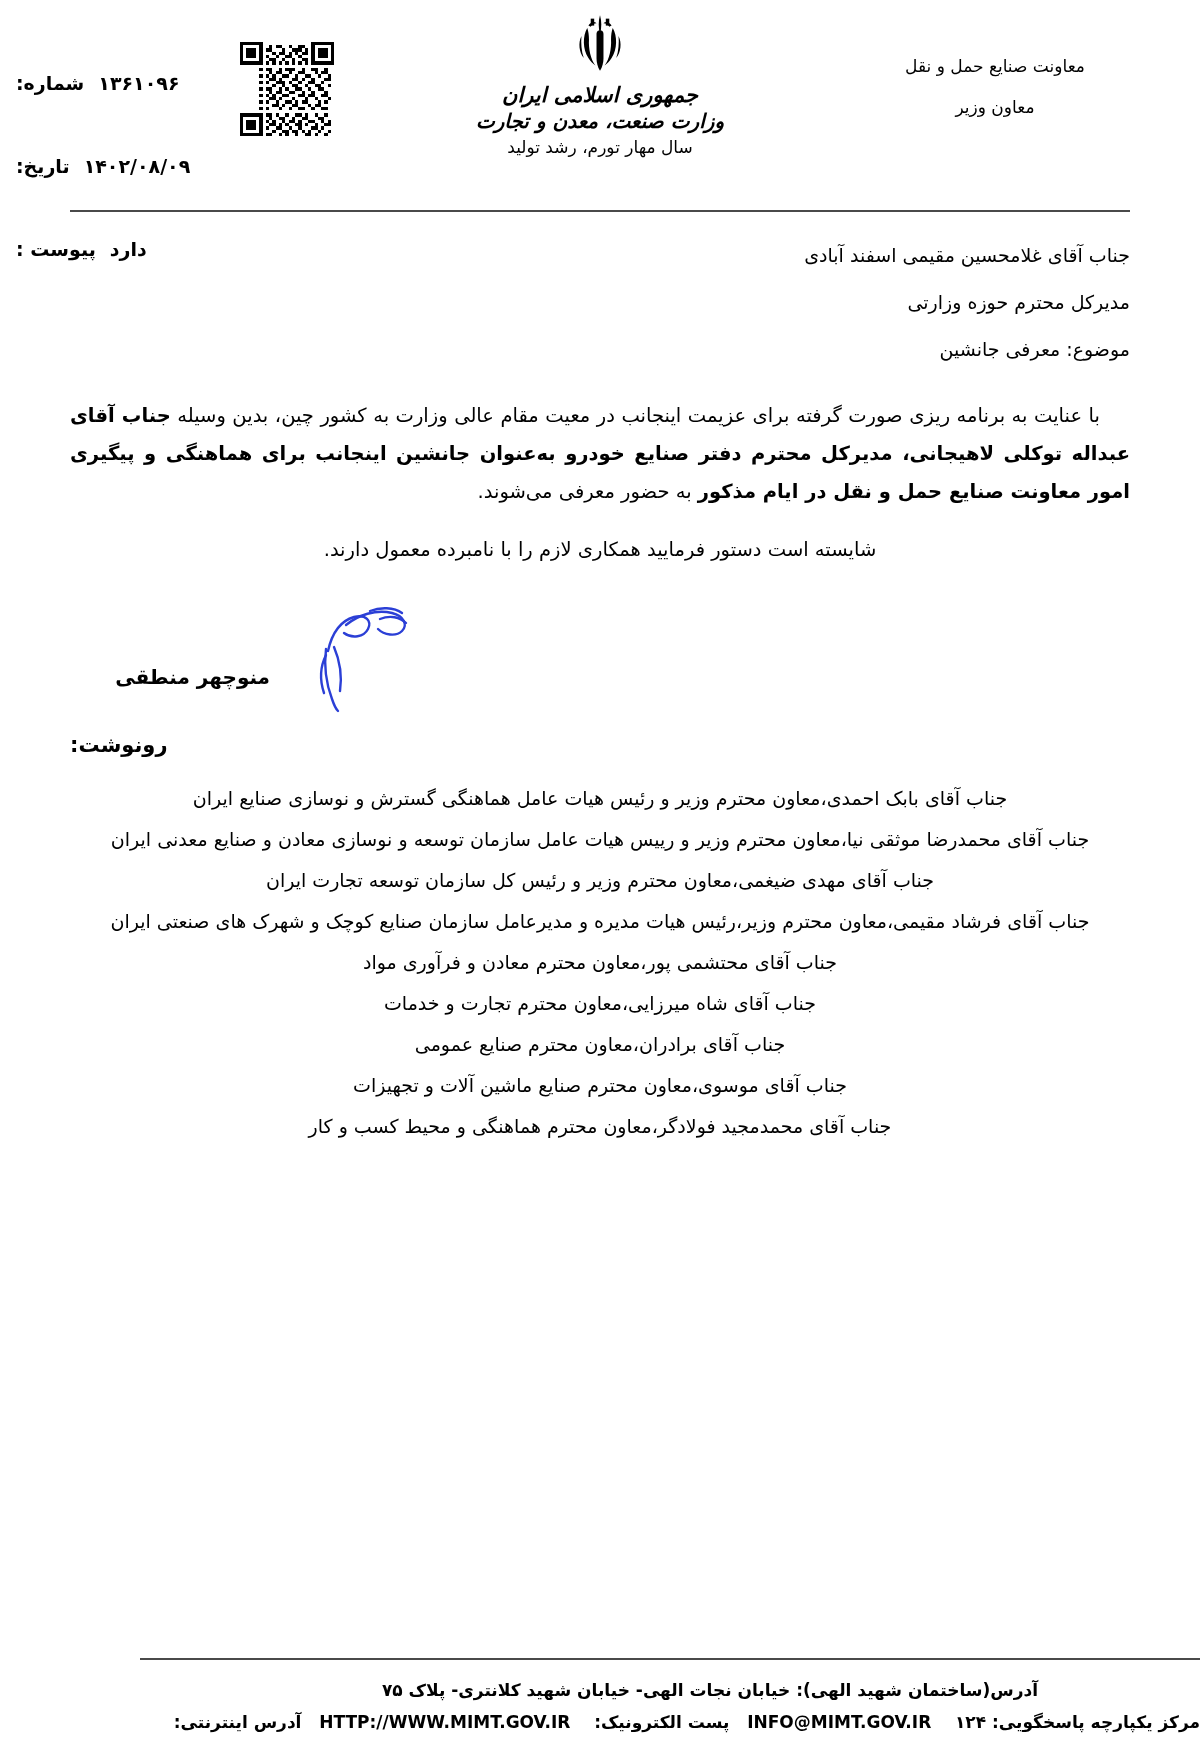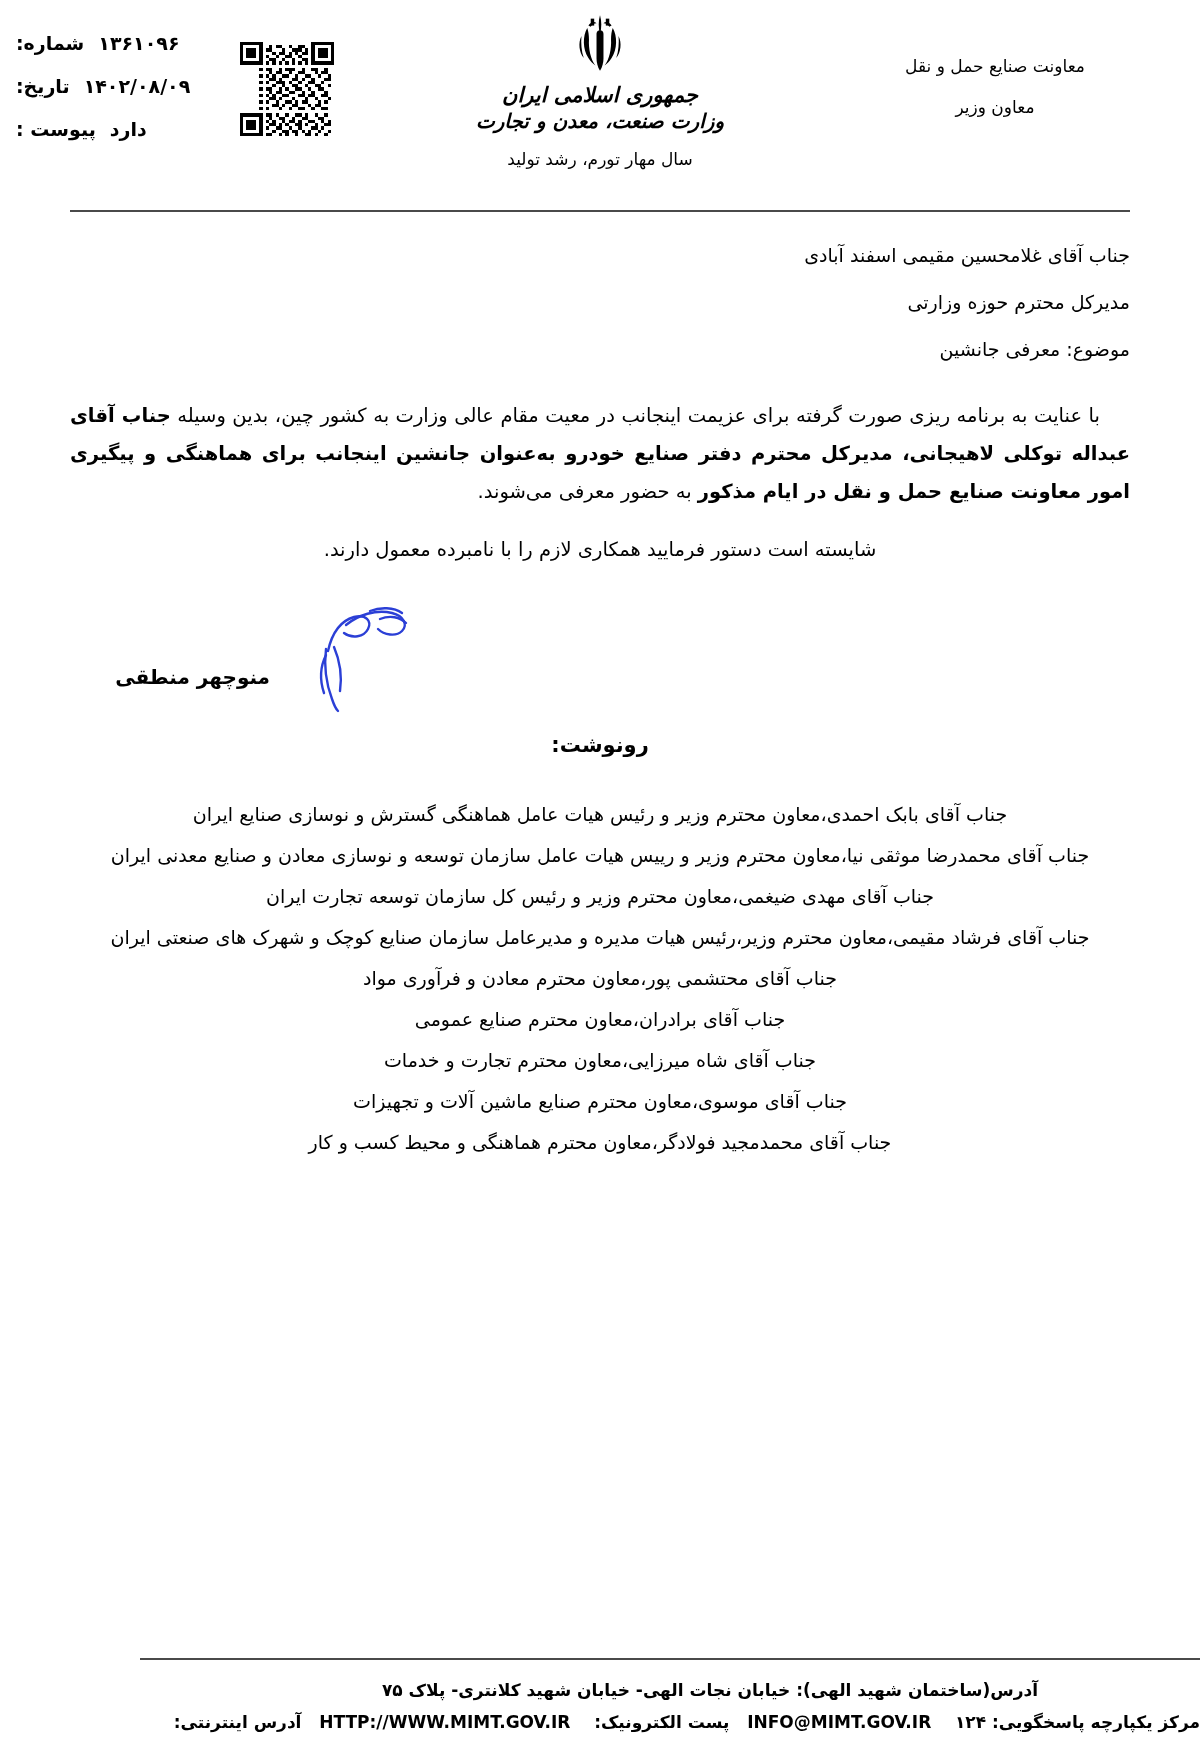--- a/index.html
+++ b/index.html
@@ -43,21 +43,21 @@
     justify-content: flex-end;
     align-items: baseline;
     gap: 14px;
     font-size: 19px;
     font-weight: bold;
     line-height: 1.0;
     margin-bottom: 24px;
     padding-left: 16px;
   }
   .meta-label { white-space: nowrap; }
-  .meta-value { white-space: nowrap; letter-spacing: 0.3px; }
+  .meta-value { white-space: nowrap; letter-spacing: 0.3px; margin-top: 40px; }
 
   .qr {
     position: absolute;
     top: 42px;
     left: 240px;
     width: 94px;
     height: 94px;
   }
   .qr svg { display: block; }
 
@@ -79,21 +79,21 @@
   .ministry-line1, .ministry-line2 {
     font-family: "DejaVu Serif", "Liberation Serif", serif;
     font-weight: bold;
     font-style: italic;
     text-align: center;
     white-space: nowrap;
   }
   .ministry-line1 { font-size: 21px; letter-spacing: -0.5px; margin-bottom: 2px; }
   .ministry-line2 { font-size: 20px; letter-spacing: -0.5px; }
   .slogan {
-    margin-top: 16px;
+    margin-top: 4px;
     font-size: 17px;
     text-align: center;
     white-space: nowrap;
   }
 
   .dept-block {
     position: absolute;
     top: 58px;
     right: 60px;
     width: 290px;
@@ -161,25 +161,25 @@
     position: absolute;
     right: 860px;
     top: 62px;
     font-size: 20px;
     font-weight: bold;
     white-space: nowrap;
   }
 
   
   .cc-heading {
-    text-align: center;
+    text-align: left;
     font-size: 21px;
     font-weight: bold;
     margin-top: 10px;
-    margin-bottom: 38px;
+    margin-bottom: 22px;
   }
   .cc-list { margin: 0; padding: 0; list-style: none; }
   .cc-item {
     font-size: 19px;
     line-height: 38px;
     text-align: center;
     margin-bottom: 3px;
   }
   .cc-item.wrap { text-align: justify; text-align-last: center; }
 
@@ -471,22 +471,22 @@
       <div class="sig-name">منوچهر منطقی</div>
     </div>
 
     <div class="cc-heading">رونوشت:</div>
     <ul class="cc-list">
       <li class="cc-item">جناب آقای بابک احمدی،معاون محترم وزیر و رئیس هیات عامل هماهنگی گسترش و نوسازی صنایع ایران</li>
       <li class="cc-item wrap">جناب آقای محمدرضا موثقی نیا،معاون محترم وزیر و رییس هیات عامل سازمان توسعه و نوسازی معادن و صنایع معدنی ایران</li>
       <li class="cc-item">جناب آقای مهدی ضیغمی،معاون محترم وزیر و رئیس کل سازمان توسعه تجارت ایران</li>
       <li class="cc-item wrap">جناب آقای فرشاد مقیمی،معاون محترم وزیر،رئیس هیات مدیره و مدیرعامل سازمان صنایع کوچک و شهرک های صنعتی ایران</li>
       <li class="cc-item">جناب آقای محتشمی پور،معاون محترم معادن و فرآوری مواد</li>
+      <li class="cc-item">جناب آقای شاه میرزایی،معاون محترم تجارت و خدمات</li>
       <li class="cc-item">جناب آقای برادران،معاون محترم صنایع عمومی</li>
-      <li class="cc-item">جناب آقای شاه میرزایی،معاون محترم تجارت و خدمات</li>
       <li class="cc-item">جناب آقای موسوی،معاون محترم صنایع ماشین آلات و تجهیزات</li>
       <li class="cc-item">جناب آقای محمدمجید فولادگر،معاون محترم هماهنگی و محیط کسب و کار</li>
     </ul>
   </div>
 
   <div class="footer">
     <div class="rule rule-bottom"></div>
     <div class="footer-lines">
       <div class="footer-line">آدرس(ساختمان شهید الهی): خیابان نجات الهی- خیابان شهید کلانتری- پلاک ۷۵</div>
       <div class="footer-line">

